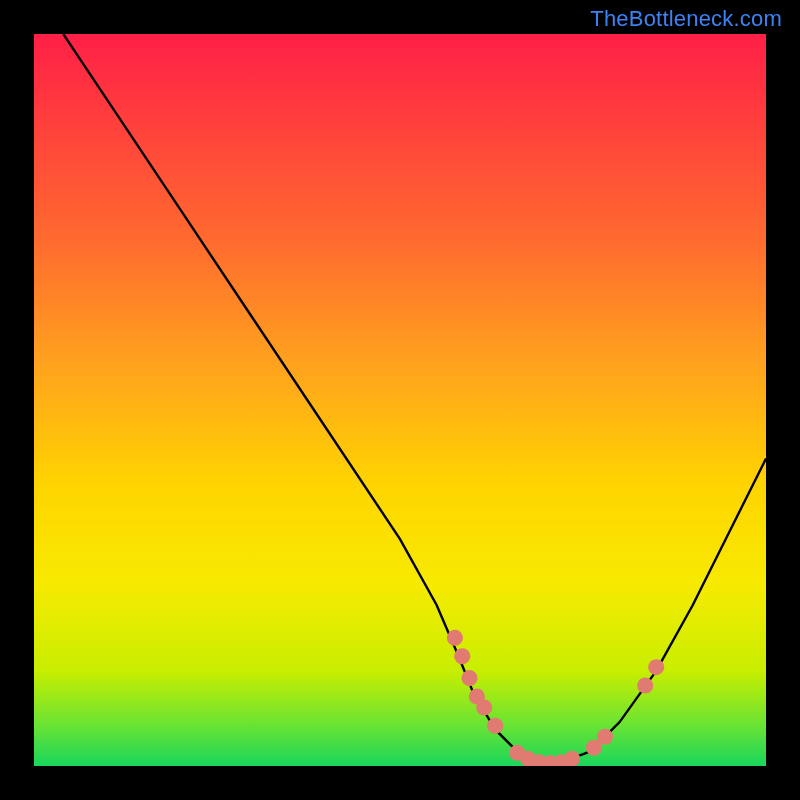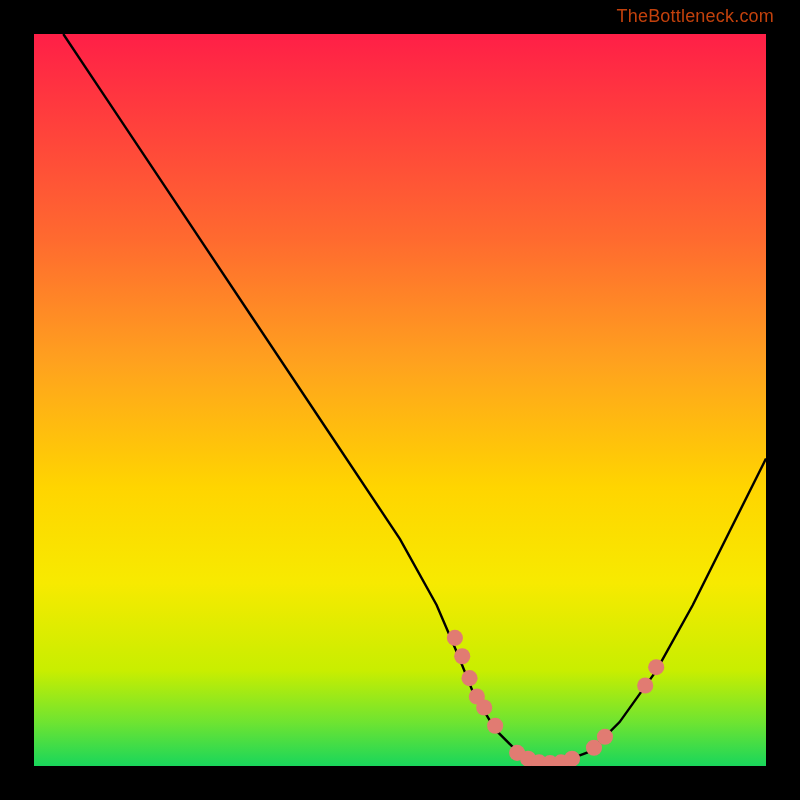--- a/index.html
+++ b/index.html
@@ -13,23 +13,23 @@
   }
   .stage {
     position: relative;
     width: 800px;
     height: 800px;
     background: #000;
   }
   .attribution {
     position: absolute;
     top: 6px;
-    right: 26px;
-    color: #c2410c;
-    font-size: 18px;
+    right: 18px;
+    color: #3b82f6;
+    font-size: 22px;
     letter-spacing: 0.2px;
     z-index: 5;
   }
   .plot {
     position: absolute;
     left: 34px;
     top: 34px;
     width: 732px;
     height: 732px;
     overflow: hidden;  

